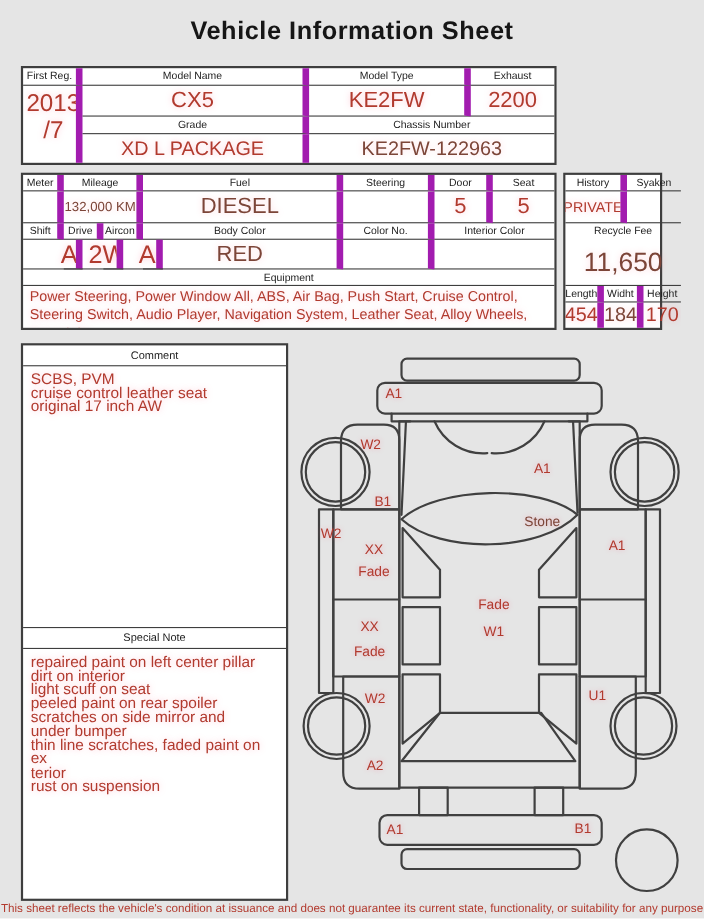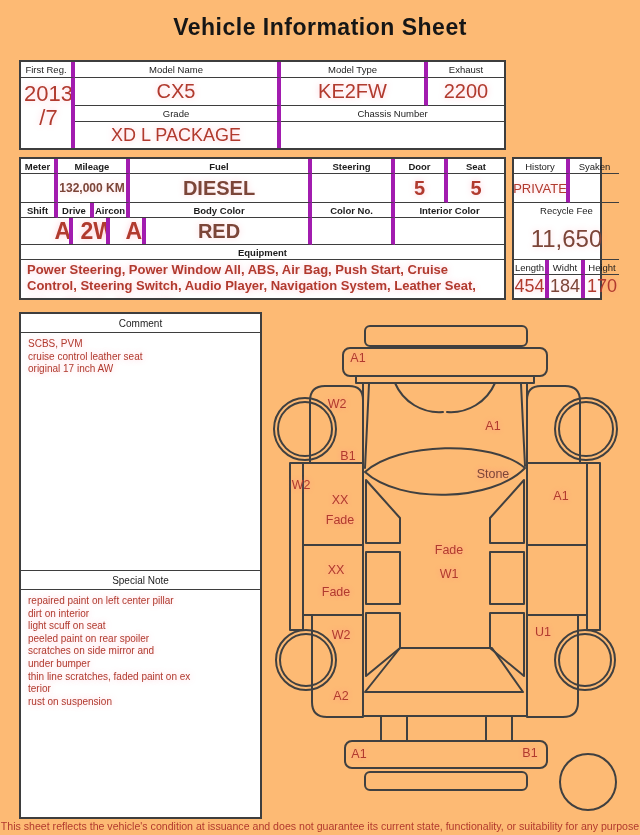--- a/index.html
+++ b/index.html
@@ -1,43 +1,43 @@
 <!DOCTYPE html>
 <html><head>
 <meta charset="utf-8">
 <style>
   html,body{margin:0;padding:0;background:#fff;}
-  .page{position:relative;width:640px;height:835px;background:#fdba74;overflow:hidden;
+  .page{position:relative;width:640px;height:835px;background:#e5e5e5;overflow:hidden;
         font-family:"Liberation Sans",sans-serif;}
   .title{position:absolute;top:14px;left:0;width:640px;text-align:center;
          font-size:23px;font-weight:bold;color:#161616;letter-spacing:.5px;}
   .box{position:absolute;border:2px solid #3e3e3e;box-sizing:border-box;background:#fff;}
   .grid{display:grid;width:100%;height:100%;}
   .cell{display:flex;align-items:center;justify-content:center;box-sizing:border-box;
         overflow:hidden;text-align:center;}
-  .br{border-right:4px solid #a21caf;}
+  .br{border-right:6px solid #a21caf;}
   .bb{border-bottom:1px solid #3e3e3e;}
   .hdr{font-size:9.5px;color:#1c1c1c;}
   .red{color:#b13a2e;text-shadow:0 0 6px rgba(255,120,150,.40);}
   .dark{color:#7c4538;text-shadow:0 0 6px rgba(255,130,150,.30);}
   .v12{font-size:12px;} .v13{font-size:13px;} .v16{font-size:23px;padding-left:48px;}
   .v18{font-size:18px;} .v19{font-size:20px;} .v22{font-size:22px;line-height:1.1;}
   .v24{font-size:24px;} .v28{font-size:30px;}
   .left-top{align-items:flex-start;justify-content:flex-start;text-align:center;
             padding:4px 0 0 3px;white-space:pre-line;}
   .eqp{font-size:13px;line-height:1.25;text-align:left;justify-content:flex-start;
        align-items:flex-start;padding:2px 6px;}
   .t1-left{left:19px;top:60px;width:487px;height:90px;}
   .t1-right{left:512px;top:60px;width:109px;height:90px;}
   .t2-left{left:19px;top:157px;width:487px;height:143px;}
   .t2-right{left:512px;top:157px;width:90px;height:143px;}
   .notes{left:19px;top:312px;width:243px;height:507px;display:flex;flex-direction:column;}
   .note-hdr{height:18px;flex:0 0 18px;display:flex;align-items:center;justify-content:center;
             font-size:10px;color:#1c1c1c;}
-  .note-body{white-space:pre-line;font-size:10px;line-height:12.6px;
+  .note-body{white-space:pre-line;font-size:14px;line-height:12.6px;
              padding:5px 7px;text-align:left;box-sizing:border-box;}
   .comment-body{flex:0 0 238px;}
   .special-body{flex:1;}
   .diagram{position:absolute;left:266px;top:316px;}
   .diagram path,.diagram rect,.diagram circle,.diagram line{
        stroke:#404040;stroke-width:2;fill:none;stroke-linejoin:round;stroke-linecap:round;}
   .dlabel{font-family:"Liberation Sans",sans-serif;font-size:12.5px;fill:#b13a2e;
           text-anchor:middle;text-shadow:0 0 5px rgba(255,120,150,.45);}
   .dlabel.dk{fill:#7c4538;}
   .disclaimer{position:absolute;top:820px;left:0;width:640px;text-align:center;
@@ -57,26 +57,27 @@
       <div class="cell hdr br bb" style="grid-area:1/3">Model Type</div>
       <div class="cell hdr bb" style="grid-area:1/4">Exhaust</div>
       <div class="cell br red v22 left-top" style="grid-area:2/1/span 3/auto">2013
 /7</div>
       <div class="cell br bb red v19" style="grid-area:2/2">CX5</div>
       <div class="cell br bb red v19" style="grid-area:2/3">KE2FW</div>
       <div class="cell bb red v19" style="grid-area:2/4">2200</div>
       <div class="cell hdr bb" style="grid-area:3/3/auto/span 2">Chassis Number</div>
       <div class="cell hdr br bb" style="grid-area:3/2">Grade</div>
       <div class="cell br red v18" style="grid-area:4/2">XD L PACKAGE</div>
+      <div class="cell dark v18" style="grid-area:4/3/auto/span 2">KE2FW-122963</div>
     </div>
   </div>
 
 
   <div class="box t2-left">
-    <div class="grid" style="grid-template-columns:37px 36px 36px 182px 83px 53px 56px;grid-template-rows:15px 29px 15px 27px 15px 38px;font-weight:bold;">
+    <div class="grid" style="grid-template-columns:37px 36px 36px 182px 83px 53px 56px;grid-template-rows:15px 29px 15px 27px 15px 38px;">
       <div class="cell hdr br bb" style="grid-area:1/1">Meter</div>
       <div class="cell hdr br bb" style="grid-area:1/2/auto/span 2">Mileage</div>
       <div class="cell hdr br bb" style="grid-area:1/4">Fuel</div>
       <div class="cell hdr br bb" style="grid-area:1/5">Steering</div>
       <div class="cell hdr br bb" style="grid-area:1/6">Door</div>
       <div class="cell hdr bb" style="grid-area:1/7">Seat</div>
 
       <div class="cell br bb" style="grid-area:2/1"></div>
       <div class="cell br bb dark v12" style="grid-area:2/2/auto/span 2">132,000 KM</div>
       <div class="cell br bb dark v19" style="grid-area:2/4">DIESEL</div>

